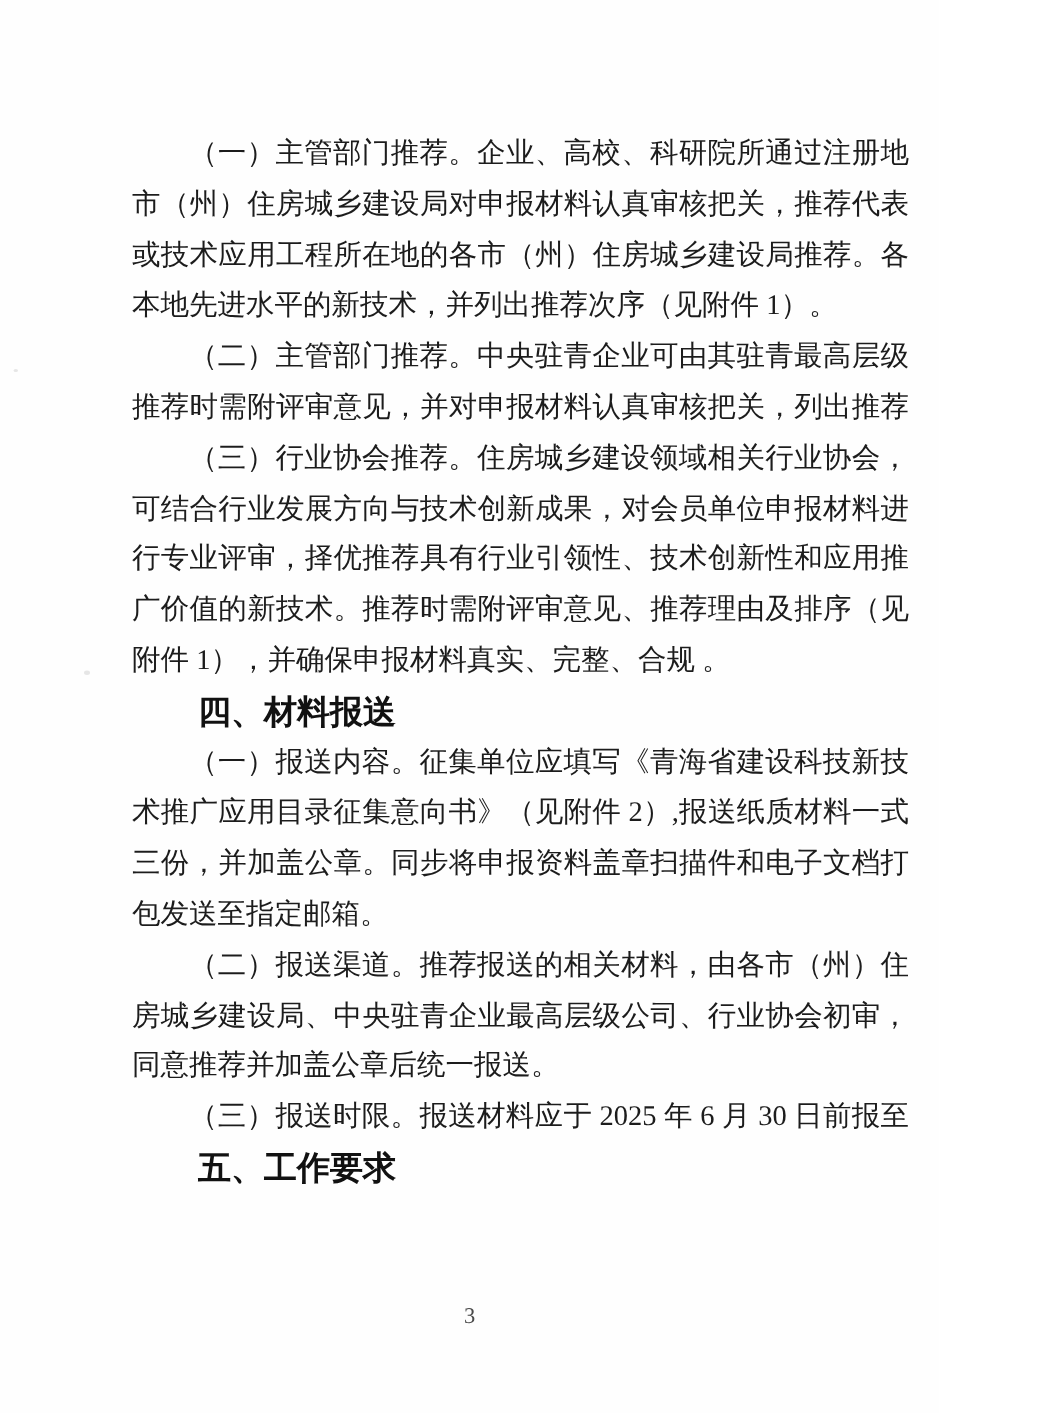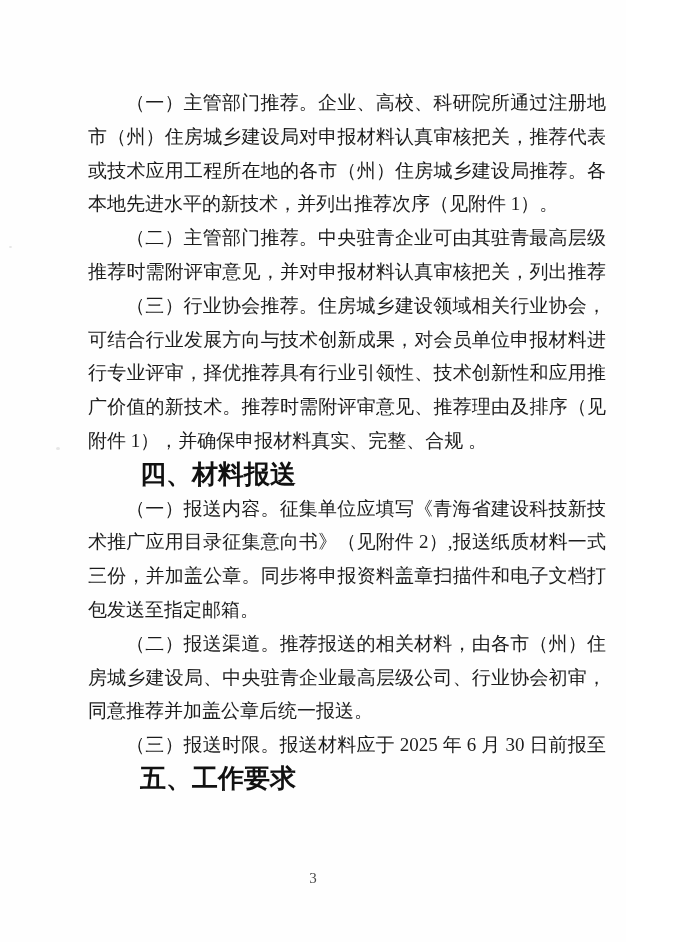--- a/index.html
+++ b/index.html
@@ -32,21 +32,21 @@
   .line.indent { text-indent: 2em; }
   .line.j {
     white-space: normal;
     text-align: justify;
     text-align-last: justify;
     text-justify: inter-character;
   }
   .line.heading {
     font-family: "Liberation Sans", sans-serif;
     font-weight: 700;
-    font-size: 26px;
+    font-size: 22px;
     color: #111111;
   }
   .page-footer {
     position: absolute;
     left: 0;
     top: 870px;
     width: 100%;
     text-align: center;
     font-size: 15px;
     color: #4a4a4a;

